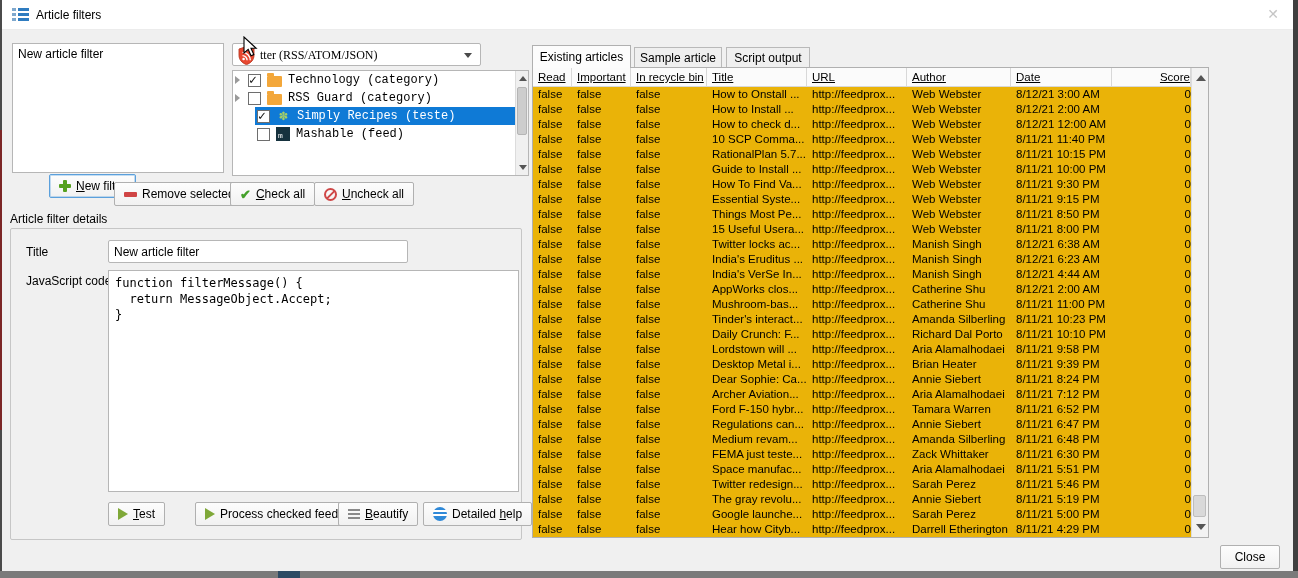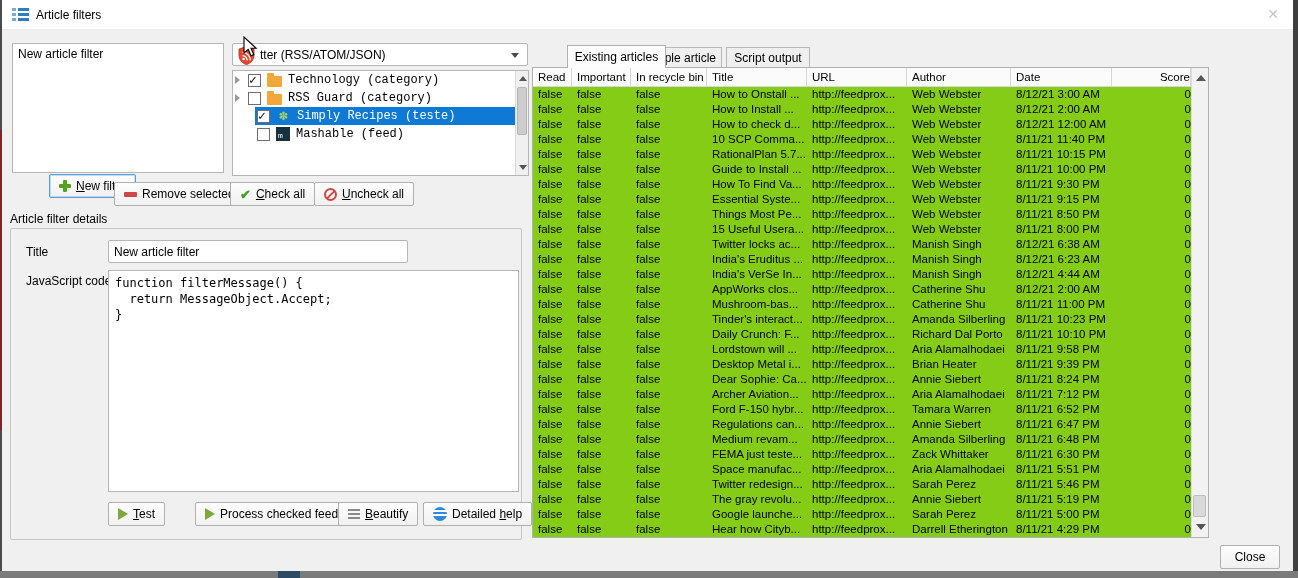--- a/index.html
+++ b/index.html
@@ -39,21 +39,21 @@
   .icon-minus { width:13px; height:5px; background:#d04545; border-radius:1px; display:inline-block; }
   .icon-check { color:#45a12b; font-weight:bold; font-size:13px; line-height:13px; }
   .icon-block { position:relative; width:13px; height:13px; border:2px solid #cf4747; border-radius:50%; display:inline-block; }
   .icon-block::after { content:""; position:absolute; left:4px; top:-1px; width:2px; height:11px; background:#cf4747; transform:rotate(45deg); }
   .icon-play { width:0; height:0; border-left:10px solid #7fa838; border-top:6px solid transparent; border-bottom:6px solid transparent; display:inline-block; }
   .icon-lines { width:12px; height:10px; display:inline-block; background:repeating-linear-gradient(#8a8a8a 0 2px, transparent 2px 4px); }
   .icon-help { width:14px; height:14px; border-radius:50%; display:inline-block;
                background:linear-gradient(#2f89d8 0 3px, #fff 3px 5px, #2f89d8 5px 7px, #fff 7px 9px, #2f89d8 9px); }
 
   
-  .combobox { position:absolute; left:230px; top:43px; width:296px; height:23px; background:#fff; border:1px solid #b6b6b6; border-radius:2px; }
+  .combobox { position:absolute; left:230px; top:43px; width:249px; height:23px; background:#fff; border:1px solid #b6b6b6; border-radius:2px;font-family:Liberation Serif, serif; }
   .combo-shield { position:absolute; left:5px; top:2px; }
   .combo-label { position:absolute; left:27px; top:4px; }
   .combo-arrow { position:absolute; right:8px; top:9px; width:0; height:0; border-left:4px solid transparent; border-right:4px solid transparent; border-top:5px solid #4a4a4a; }
 
   
   .tree { position:absolute; left:230px; top:70px; width:297px; height:106px; background:#fff; border:1px solid #b6b6b6; overflow:hidden; }
   .tree-items { position:absolute; left:0; top:0; right:13px;font-family:Liberation Mono, monospace; }
   .tree-row { height:18px; display:flex; align-items:center; }
   .expander { width:9px; margin-right:2px; display:inline-block; }
   .expander.collapsed { width:0; height:0; border-left:5px solid #9a9a9a; border-top:4px solid transparent; border-bottom:4px solid transparent; margin-right:6px; }
@@ -79,25 +79,25 @@
   .section-label { position:absolute; left:8px; top:212px; }
   .groupbox { position:absolute; left:8px; top:228px; width:512px; height:312px; border:1px solid #c6c6c6; border-radius:2px; }
   .lbl-title { position:absolute; left:24px; top:245px; }
   .title-input { position:absolute; left:106px; top:240px; width:300px; height:23px; border:1px solid #b6b6b6; border-radius:2px; font-family:"Liberation Sans",sans-serif; font-size:12px; padding:0 5px; background:#fff; }
   .lbl-code { position:absolute; left:24px; top:274px; }
   .codebox { position:absolute; left:106px; top:270px; width:411px; height:222px; background:#fff; border:1px solid #b6b6b6; overflow:hidden; }
   .codebox pre { font-family:"DejaVu Sans Mono","Liberation Mono",monospace; font-size:12px; line-height:16px; padding:4px 6px; }
 
   
   .tab { position:absolute; font-size:12px; text-align:center; line-height:21px; }
-  .tab.active { left:530px; top:45px; width:99px; height:23px; background:#fcfcfc; border:1px solid #b0b0b0; border-bottom:none; z-index:3; line-height:22px;margin-left:35px; }
+  .tab.active { left:530px; top:45px; width:99px; height:23px; background:#fcfcfc; border:1px solid #b0b0b0; border-bottom:none; z-index:3; line-height:22px; }
   .tab.t2 { left:632px; top:47px; width:88px; height:21px; background:#efefef; border:1px solid #b9b9b9; }
   .tab.t3 { left:724px; top:47px; width:84px; height:21px; background:#efefef; border:1px solid #b9b9b9; }
 
-  .table { position:absolute; left:530px; top:67px; width:677px; height:471px; background:#84cc16; border:1px solid #b0b0b0; z-index:2; }
+  .table { position:absolute; left:530px; top:67px; width:677px; height:471px; background:#eab308; border:1px solid #b0b0b0; z-index:2;text-decoration:underline; }
   .thead { display:flex; height:19px; background:#fbfbfb; border-bottom:1px solid #d8d8d8; margin-right:17px; }
   .hcell { line-height:18px; padding-left:5px; border-right:1px solid #d8d8d8; font-size:11.5px; white-space:nowrap; overflow:hidden; }
   .tbody { position:absolute; left:0; top:19px; right:17px; bottom:0; overflow:hidden; }
   .trow { display:flex; height:15px; }
   .cell { font-size:11.5px; line-height:15px; padding-left:5px; white-space:nowrap; overflow:hidden; flex:none; }
   .c0 { width:39px; flex:none; } .c1 { width:59px; flex:none; } .c2 { width:76px; flex:none; }
   .c3 { width:100px; flex:none; } .c4 { width:100px; flex:none; } .c5 { width:104px; flex:none; }
   .c6 { width:101px; flex:none; } .c7 { flex:1 1 auto;text-align:right; }
   .table-scroll { position:absolute; right:0; top:0; width:17px; height:100%; background:#f2f2f2; border-left:1px solid #dcdcdc; }
   .table-scroll .up { position:absolute; top:7px; left:4px; width:0; height:0; border-bottom:6px solid #555; border-left:5px solid transparent; border-right:5px solid transparent; }

